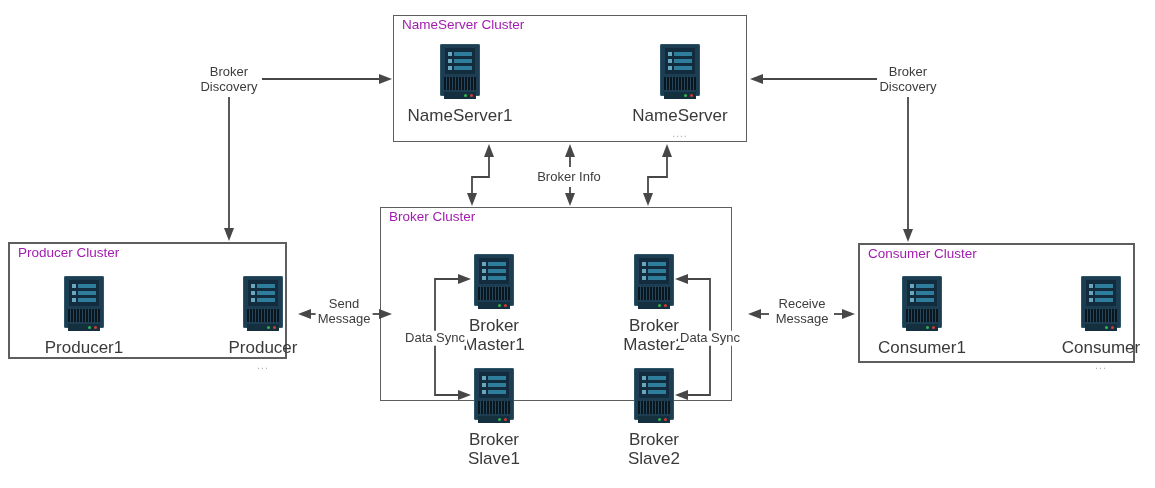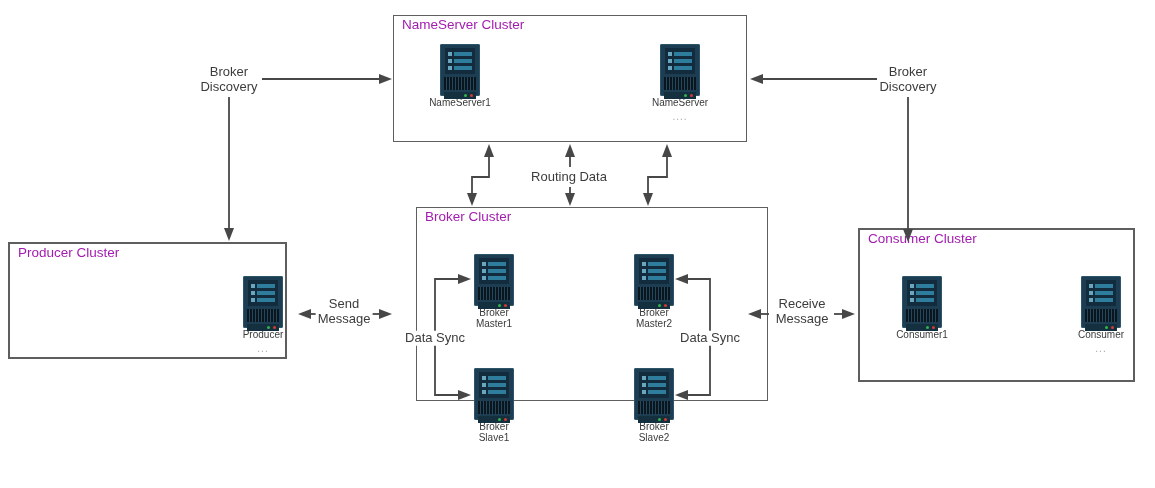--- a/index.html
+++ b/index.html
@@ -11,21 +11,21 @@
   
   .cluster { position:absolute; background:#ffffff; border:2px solid #5e5e5e; box-sizing:border-box; }
   .cluster.thin { border-width:1.5px; }
   .cluster-title { position:absolute; top:1px; left:8px; font-size:13.5px; color:#a21caf; white-space:nowrap; }
 
   
   svg.arrows { position:absolute; left:0; top:0; pointer-events:none; }
 
   
   .node { position:absolute; width:96px; margin-left:-48px; display:flex; flex-direction:column; align-items:center; }
-  .node-label { margin-top:1px; font-size:10px; line-height:1.12; text-align:center; color:#3a3a3a; white-space:pre-line; }
+  .node-label { margin-top:10px; font-size:17px; line-height:1.12; text-align:center; color:#3a3a3a; white-space:pre-line; }
   .node-more { margin-top:4px; font-size:10px; line-height:1; color:#a9a9a9; letter-spacing:1px; }
 
   .server-icon { position:relative; width:40px; height:52px; background:#1d3e52; border-radius:2px;
                  box-shadow: inset 0 0 0 1px #2c5568; }
   .srv-screen { margin:4px 5px 0; background:#122c3d; padding:4px 3px 4px 9px; display:flex; flex-direction:column; gap:3px; }
   .srv-screen i { display:block; height:4px; background:#2e7d9c; position:relative; }
   .srv-screen i::before { content:""; position:absolute; left:-6px; top:0; width:4px; height:4px; background:#6aa7bf; }
   .srv-vent { margin:3px 4px 0; height:13px;
               background:repeating-linear-gradient(90deg,#0b151d 0 2px,#23475c 2px 3px); }
   .srv-base { position:relative; height:7px; margin:2px 4px 0; background:#14303f; }
@@ -39,29 +39,29 @@
 </style>
 </head>
 <body>
 
 <div class="canvas">
 
   <div class="cluster thin" style="left:393px;top:15px;width:354px;height:127px">
     <div class="cluster-title">NameServer Cluster</div>
   </div>
 
-  <div class="cluster thin" style="left:416px;top:207px;width:352px;height:194px">
+  <div class="cluster thin" style="left:380px;top:207px;width:352px;height:194px">
     <div class="cluster-title">Broker Cluster</div>
   </div>
 
   <div class="cluster" style="left:8px;top:242px;width:279px;height:117px">
     <div class="cluster-title">Producer Cluster</div>
   </div>
 
-  <div class="cluster" style="left:858px;top:228px;width:277px;height:154px">
+  <div class="cluster" style="left:858px;top:243px;width:277px;height:120px">
     <div class="cluster-title">Consumer Cluster</div>
   </div>
 
   <svg class="arrows" width="1155" height="488">
     <g stroke="#474747" stroke-width="1.8" fill="none">
 
       <line x1="262" y1="79" x2="380" y2="79"></line>
       <line x1="229" y1="97" x2="229" y2="229"></line>
 
       <line x1="877" y1="79" x2="762" y2="79"></line>
@@ -194,20 +194,35 @@
       <div class="srv-vent"></div>
       <div class="srv-base">
           <b class="led led-g"></b>
           <b class="led led-r"></b>
         </div>
     </div>
     <div class="node-label">Broker
 Slave2</div>
   </div>
 
+  <div class="node" style="left:84px;top:276px">
+    <div class="server-icon">
+      <div class="srv-screen">
+          <i></i>
+          <i></i>
+          <i></i>
+        </div>
+      <div class="srv-vent"></div>
+      <div class="srv-base">
+          <b class="led led-g"></b>
+          <b class="led led-r"></b>
+        </div>
+    </div>
+    <div class="node-label">Producer1</div>
+  </div>
   <div class="node" style="left:263px;top:276px">
     <div class="server-icon">
       <div class="srv-screen">
           <i></i>
           <i></i>
           <i></i>
         </div>
       <div class="srv-vent"></div>
       <div class="srv-base">
           <b class="led led-g"></b>
@@ -247,21 +262,21 @@
         </div>
     </div>
     <div class="node-label">Consumer</div>
     <div class="node-more">...</div>
   </div>
 
   <div class="edge-label" style="left:229px;top:80px">Broker
 Discovery</div>
   <div class="edge-label" style="left:908px;top:80px">Broker
 Discovery</div>
-  <div class="edge-label" style="left:569px;top:177px">Routing Data</div>
+  <div class="edge-label" style="left:569px;top:177px">Broker Info</div>
   <div class="edge-label" style="left:344px;top:312px">Send
 Message</div>
   <div class="edge-label" style="left:802px;top:312px">Receive
 Message</div>
   <div class="edge-label" style="left:435px;top:338px">Data Sync</div>
   <div class="edge-label" style="left:710px;top:338px">Data Sync</div>
 
 </div>
 
 </body></html>

